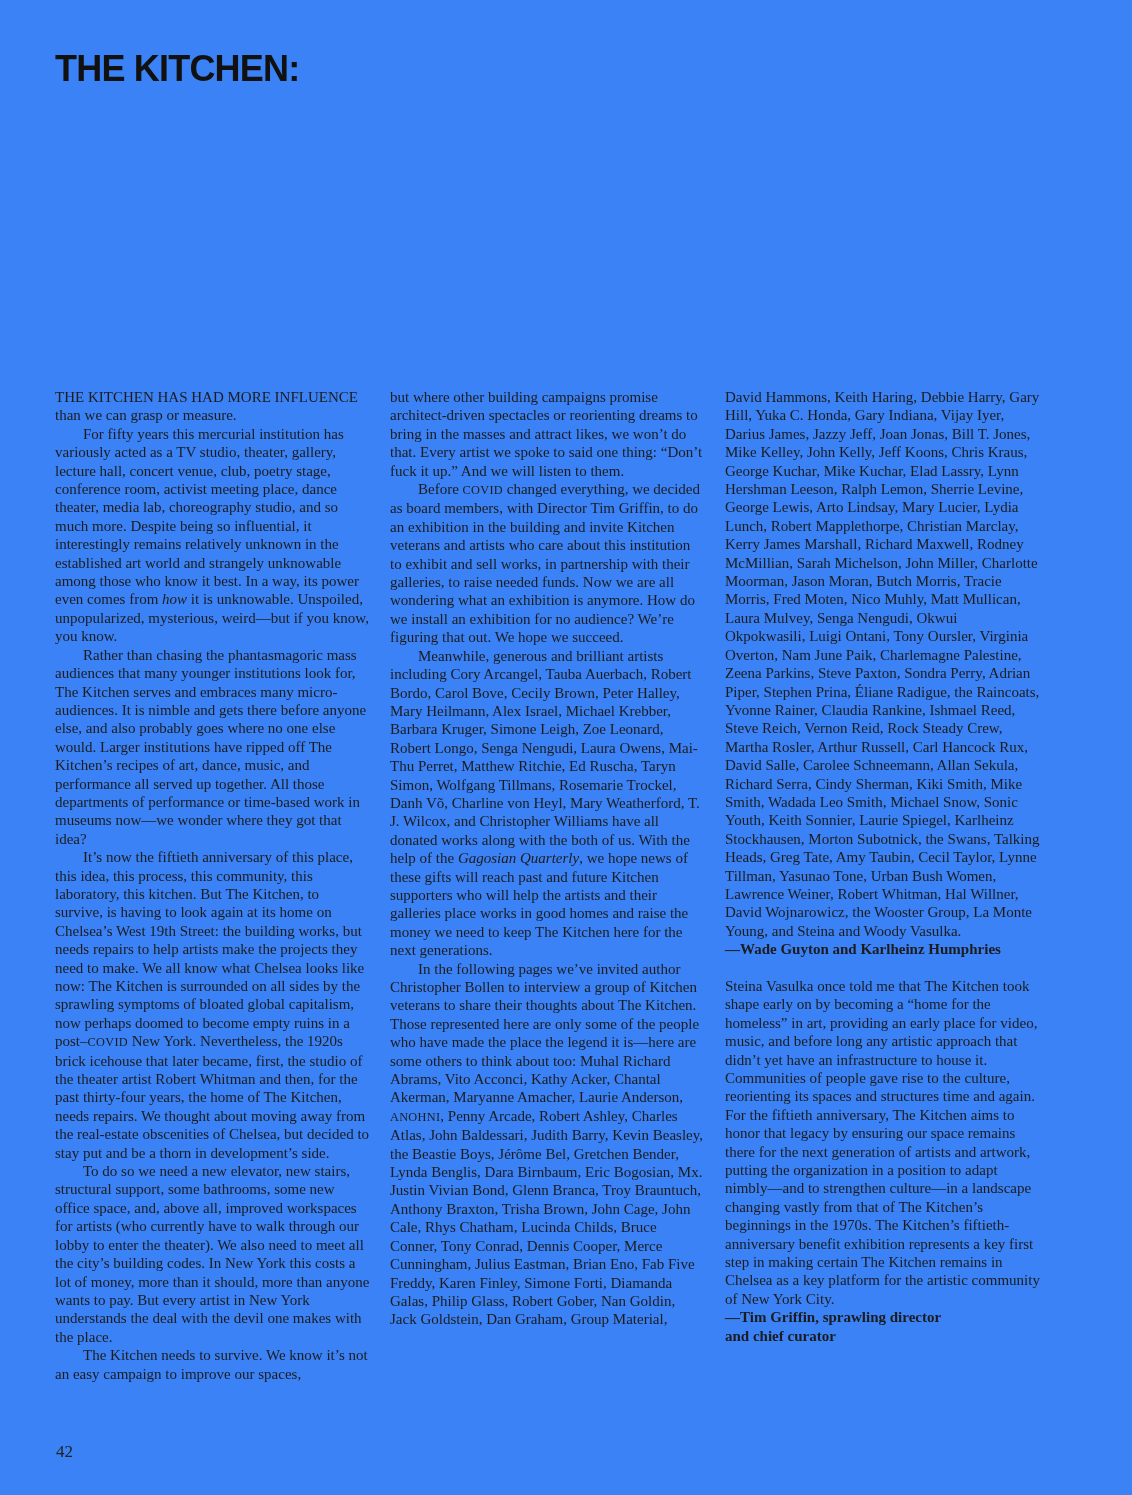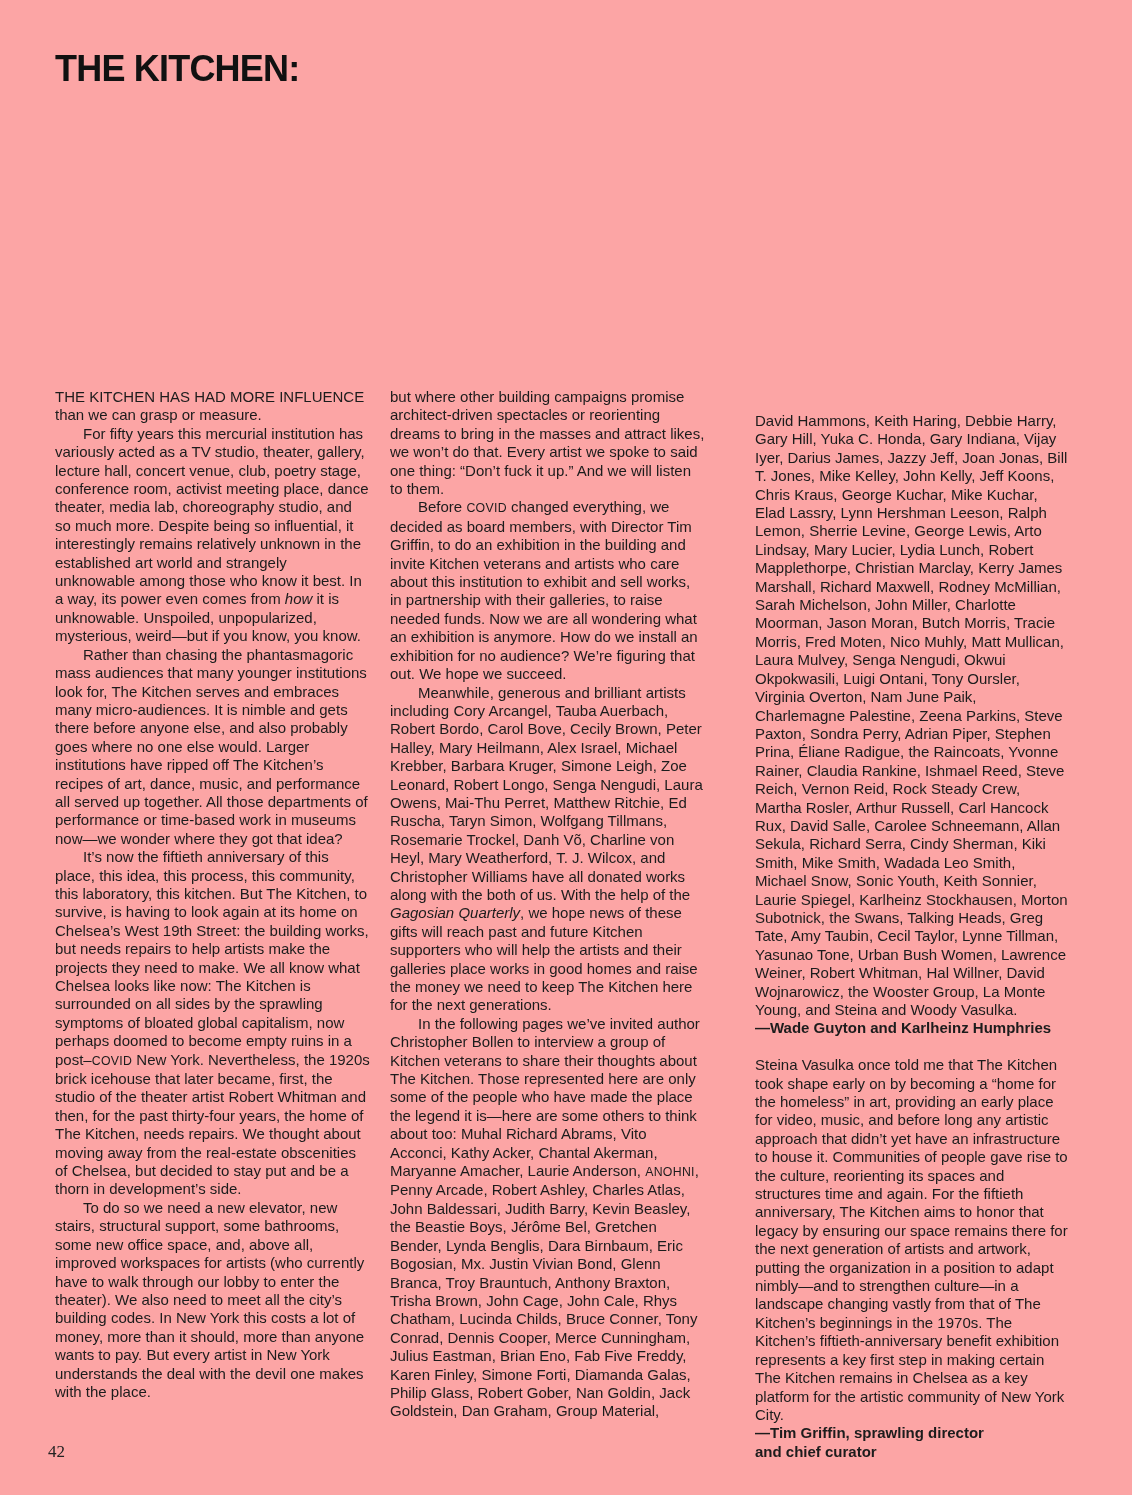--- a/index.html
+++ b/index.html
@@ -1,20 +1,20 @@
 <!DOCTYPE html>
 <html><head>
 <meta charset="utf-8">
 <style>
   html, body { margin: 0; padding: 0; background: #ffffff; }
   .page {
     position: relative;
     width: 1132px;
     height: 1495px;
-    background: #fca5a5;
+    background: #3b82f6;
     font-family: "Liberation Sans", sans-serif;
     color: #1c1c1c;
     overflow: hidden;
   }
   .title {
     position: absolute;
     left: 55px;
     top: 47px;
     font-weight: 700;
     font-size: 36px;
@@ -26,50 +26,51 @@
   .col {
     position: absolute;
     top: 388px;
     width: 315px;
     font-size: 15px;
     line-height: 18.4px;
     text-align: left;
   }
   .col-1 { left: 55px; }
   .col-2 { left: 390px; }
-  .col-3 { left: 755px; margin-top: 24px; }
-  p.para { margin: 0; padding: 0; }
+  .col-3 { left: 725px; }
+  p.para { margin: 0; padding: 0; font-family: Liberation Serif, serif; }
   p.para.indent { text-indent: 28px; }
   p.para.bold { font-weight: 700; }
   p.para.gap { margin-top: 18.4px; }
   .it { font-style: italic; }
   .sc { font-size: 12.3px; letter-spacing: 0.3px; text-align: right; }
   .page-number {
     position: absolute;
-    left: 48px;
+    left: 56px;
     top: 1442px;
     font-family: "Liberation Serif", serif;
     font-size: 17px;
     color: #222222;
   }
 </style>
 </head>
 <body>
 
 <div class="page">
   <div class="title">
     <div>THE KITCHEN:</div>
   </div>
 
   <div class="col col-1">
       <p class="para"><span>THE KITCHEN HAS HAD MORE INFLUENCE than we can grasp or measure.</span></p>
       <p class="para indent"><span>For fifty years this mercurial institution has variously acted as a TV studio, theater, gallery, lecture hall, concert venue, club, poetry stage, conference room, activist meeting place, dance theater, media lab, choreography studio, and so much more. Despite being so influential, it interestingly remains relatively unknown in the established art world and strangely unknowable among those who know it best. In a way, its power even comes from </span><span class="it">how</span><span> it is unknowable. Unspoiled, unpopularized, mysterious, weird—but if you know, you know.</span></p>
       <p class="para indent"><span>Rather than chasing the phantasmagoric mass audiences that many younger institutions look for, The Kitchen serves and embraces many micro-audiences. It is nimble and gets there before anyone else, and also probably goes where no one else would. Larger institutions have ripped off The Kitchen’s recipes of art, dance, music, and performance all served up together. All those departments of performance or time-based work in museums now—we wonder where they got that idea?</span></p>
       <p class="para indent"><span>It’s now the fiftieth anniversary of this place, this idea, this process, this community, this laboratory, this kitchen. But The Kitchen, to survive, is having to look again at its home on Chelsea’s West 19th Street: the building works, but needs repairs to help artists make the projects they need to make. We all know what Chelsea looks like now: The Kitchen is surrounded on all sides by the sprawling symptoms of bloated global capitalism, now perhaps doomed to become empty ruins in a post–</span><span class="sc">COVID</span><span> New York. Nevertheless, the 1920s brick icehouse that later became, first, the studio of the theater artist Robert Whitman and then, for the past thirty-four years, the home of The Kitchen, needs repairs. We thought about moving away from the real-estate obscenities of Chelsea, but decided to stay put and be a thorn in development’s side.</span></p>
       <p class="para indent"><span>To do so we need a new elevator, new stairs, structural support, some bathrooms, some new office space, and, above all, improved workspaces for artists (who currently have to walk through our lobby to enter the theater). We also need to meet all the city’s building codes. In New York this costs a lot of money, more than it should, more than anyone wants to pay. But every artist in New York understands the deal with the devil one makes with the place.</span></p>
+      <p class="para indent"><span>The Kitchen needs to survive. We know it’s not an easy campaign to improve our spaces,</span></p>
     </div>
   <div class="col col-2">
       <p class="para"><span>but where other building campaigns promise architect-driven spectacles or reorienting dreams to bring in the masses and attract likes, we won’t do that. Every artist we spoke to said one thing: “Don’t fuck it up.” And we will listen to them.</span></p>
       <p class="para indent"><span>Before </span><span class="sc">COVID</span><span> changed everything, we decided as board members, with Director Tim Griffin, to do an exhibition in the building and invite Kitchen veterans and artists who care about this institution to exhibit and sell works, in partnership with their galleries, to raise needed funds. Now we are all wondering what an exhibition is anymore. How do we install an exhibition for no audience? We’re figuring that out. We hope we succeed.</span></p>
       <p class="para indent"><span>Meanwhile, generous and brilliant artists including Cory Arcangel, Tauba Auerbach, Robert Bordo, Carol Bove, Cecily Brown, Peter Halley, Mary Heilmann, Alex Israel, Michael Krebber, Barbara Kruger, Simone Leigh, Zoe Leonard, Robert Longo, Senga Nengudi, Laura Owens, Mai-Thu Perret, Matthew Ritchie, Ed Ruscha, Taryn Simon, Wolfgang Tillmans, Rosemarie Trockel, Danh Võ, Charline von Heyl, Mary Weatherford, T. J. Wilcox, and Christopher Williams have all donated works along with the both of us. With the help of the </span><span class="it">Gagosian Quarterly</span><span>, we hope news of these gifts will reach past and future Kitchen supporters who will help the artists and their galleries place works in good homes and raise the money we need to keep The Kitchen here for the next generations.</span></p>
       <p class="para indent"><span>In the following pages we’ve invited author Christopher Bollen to interview a group of Kitchen veterans to share their thoughts about The Kitchen. Those represented here are only some of the people who have made the place the legend it is—here are some others to think about too: Muhal Richard Abrams, Vito Acconci, Kathy Acker, Chantal Akerman, Maryanne Amacher, Laurie Anderson, </span><span class="sc">ANOHNI</span><span>, Penny Arcade, Robert Ashley, Charles Atlas, John Baldessari, Judith Barry, Kevin Beasley, the Beastie Boys, Jérôme Bel, Gretchen Bender, Lynda Benglis, Dara Birnbaum, Eric Bogosian, Mx. Justin Vivian Bond, Glenn Branca, Troy Brauntuch, Anthony Braxton, Trisha Brown, John Cage, John Cale, Rhys Chatham, Lucinda Childs, Bruce Conner, Tony Conrad, Dennis Cooper, Merce Cunningham, Julius Eastman, Brian Eno, Fab Five Freddy, Karen Finley, Simone Forti, Diamanda Galas, Philip Glass, Robert Gober, Nan Goldin, Jack Goldstein, Dan Graham, Group Material,</span></p>
     </div>
   <div class="col col-3">
       <p class="para"><span>David Hammons, Keith Haring, Debbie Harry, Gary Hill, Yuka C. Honda, Gary Indiana, Vijay Iyer, Darius James, Jazzy Jeff, Joan Jonas, Bill T. Jones, Mike Kelley, John Kelly, Jeff Koons, Chris Kraus, George Kuchar, Mike Kuchar, Elad Lassry, Lynn Hershman Leeson, Ralph Lemon, Sherrie Levine, George Lewis, Arto Lindsay, Mary Lucier, Lydia Lunch, Robert Mapplethorpe, Christian Marclay, Kerry James Marshall, Richard Maxwell, Rodney McMillian, Sarah Michelson, John Miller, Charlotte Moorman, Jason Moran, Butch Morris, Tracie Morris, Fred Moten, Nico Muhly, Matt Mullican, Laura Mulvey, Senga Nengudi, Okwui Okpokwasili, Luigi Ontani, Tony Oursler, Virginia Overton, Nam June Paik, Charlemagne Palestine, Zeena Parkins, Steve Paxton, Sondra Perry, Adrian Piper, Stephen Prina, Éliane Radigue, the Raincoats, Yvonne Rainer, Claudia Rankine, Ishmael Reed, Steve Reich, Vernon Reid, Rock Steady Crew, Martha Rosler, Arthur Russell, Carl Hancock Rux, David Salle, Carolee Schneemann, Allan Sekula, Richard Serra, Cindy Sherman, Kiki Smith, Mike Smith, Wadada Leo Smith, Michael Snow, Sonic Youth, Keith Sonnier, Laurie Spiegel, Karlheinz Stockhausen, Morton Subotnick, the Swans, Talking Heads, Greg Tate, Amy Taubin, Cecil Taylor, Lynne Tillman, Yasunao Tone, Urban Bush Women, Lawrence Weiner, Robert Whitman, Hal Willner, David Wojnarowicz, the Wooster Group, La Monte Young, and Steina and Woody Vasulka.</span></p>
       <p class="para bold"><span>—Wade Guyton and Karlheinz Humphries</span></p>

